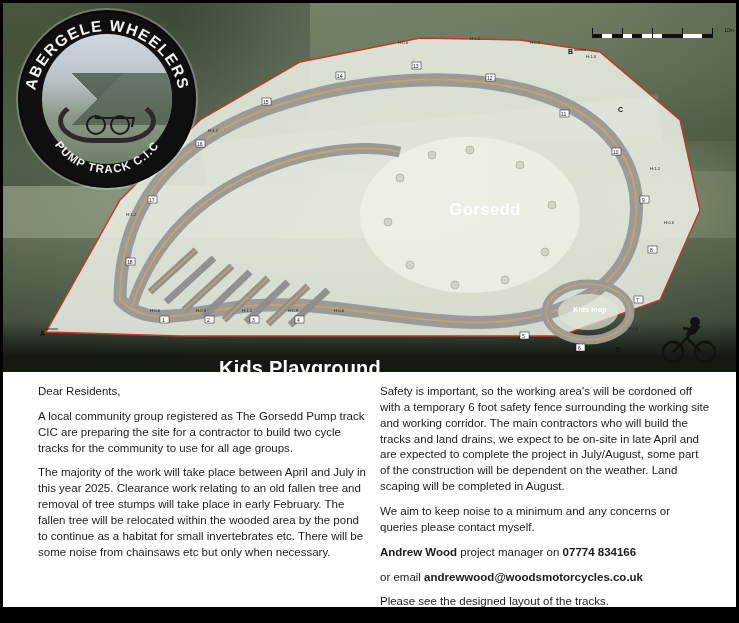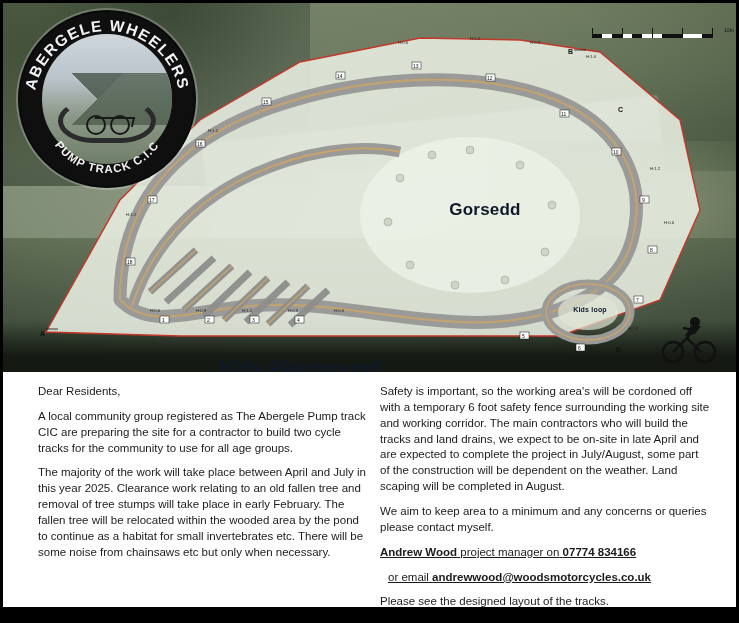--- a/index.html
+++ b/index.html
@@ -62,21 +62,21 @@
     position:absolute; inset:0;
     background: radial-gradient(ellipse at 45% 40%, rgba(245,245,240,.18), rgba(200,205,195,.05) 60%, rgba(30,36,26,.25) 100%);
   }
 
   
   #site-svg { position:absolute; top:0; left:0; width:739px; height:372px; }
 
   
   .map-label {
     position: absolute;
-    color: #0f172a;
+    color: #ffffff;
     font-weight: bold;
     text-align: center;
     line-height: 1.15;
     letter-spacing: .2px;
   }
   #label-gorsedd { left: 400px; top: 200px; width: 170px; font-size: 17px; }
   #label-kids-playground { left: 190px; top: 325px; width: 220px; font-size: 20px; margin-top: 32px; }
   #label-kids-loop { left: 560px; top: 306px; width: 60px; font-size: 7px; font-weight: bold; }
   .scale-bar {
     position:absolute; top: 28px; left: 592px; width: 130px; height: 16px;
@@ -141,21 +141,21 @@
     position:absolute; left:0; top:372px; width:739px; height:251px;
     background:#ffffff;
   }
   #letter .col {
     position:absolute; top:12px;
     font-size: 11.5px; line-height: 1.38; color:#1b1b1b;
   }
   #col-left { left: 38px; width: 330px; }
   #col-right { left: 380px; width: 330px; }
   #letter p { margin: 0 0 9px 0; }
-  .contact-line { margin: 0 0 2px 0; text-decoration: underline; }
+  .contact-line { margin: 0 0 2px 0; }
   .contact-line b { font-weight: bold; }
 
   
   #bottom-band {
     position:absolute; left:0; bottom:0; width:739px; height:16px; background:#000;
   }
   
   #frame {
     position:absolute; inset:0; border:3px solid #000; pointer-events:none;
   }
@@ -348,34 +348,34 @@
           <textPath href="#arcBottom" startOffset="50%" text-anchor="middle">PUMP TRACK C.I.C</textPath>
         </text>
       </svg>
     </div>
   </div>
 
   <div id="letter">
 
     <div class="col" id="col-left">
       <p>Dear Residents,</p>
-      <p>A local community group registered as The Abergele Pump track CIC are preparing the site for a contractor to build two cycle tracks for the community to use for all age groups.</p>
+      <p>A local community group registered as The Gorsedd Pump track CIC are preparing the site for a contractor to build two cycle tracks for the community to use for all age groups.</p>
       <p>The majority of the work will take place between April and July in this year 2025. Clearance work relating to an old fallen tree and removal of tree stumps will take place in early February. The fallen tree will be relocated within the wooded area by the pond to continue as a habitat for small invertebrates etc. There will be some noise from chainsaws etc but only when necessary.</p>
     </div>
 
     <div class="col" id="col-right">
       <p>Safety is important, so the working area's will be cordoned off with a temporary 6 foot safety fence surrounding the working site and working corridor. The main contractors who will build the tracks and land drains, we expect to be on-site in late April and are expected to complete the project in July/August, some part of the construction will be dependent on the weather. Land scaping will be completed in August.</p>
-      <p>We aim to keep area to a minimum and any concerns or queries please contact myself.</p>
+      <p>We aim to keep noise to a minimum and any concerns or queries please contact myself.</p>
 
       <p class="contact-line">
         <b>Andrew Wood</b>
         <span>project manager on</span>
         <b>07774 834166</b>
       </p>
-      <p class="contact-line" style="margin-bottom:9px;margin-left:8px;">
+      <p class="contact-line" style="margin-bottom:9px;">
         <span>or email</span>
         <b>andrewwood@woodsmotorcycles.co.uk</b>
       </p>
 
       <p style="margin-bottom:10px;">Please see the designed layout of the tracks.</p>
       <p>Regards, Andrew Wood</p>
     </div>
 
     <div id="bottom-band"></div>
   </div>

